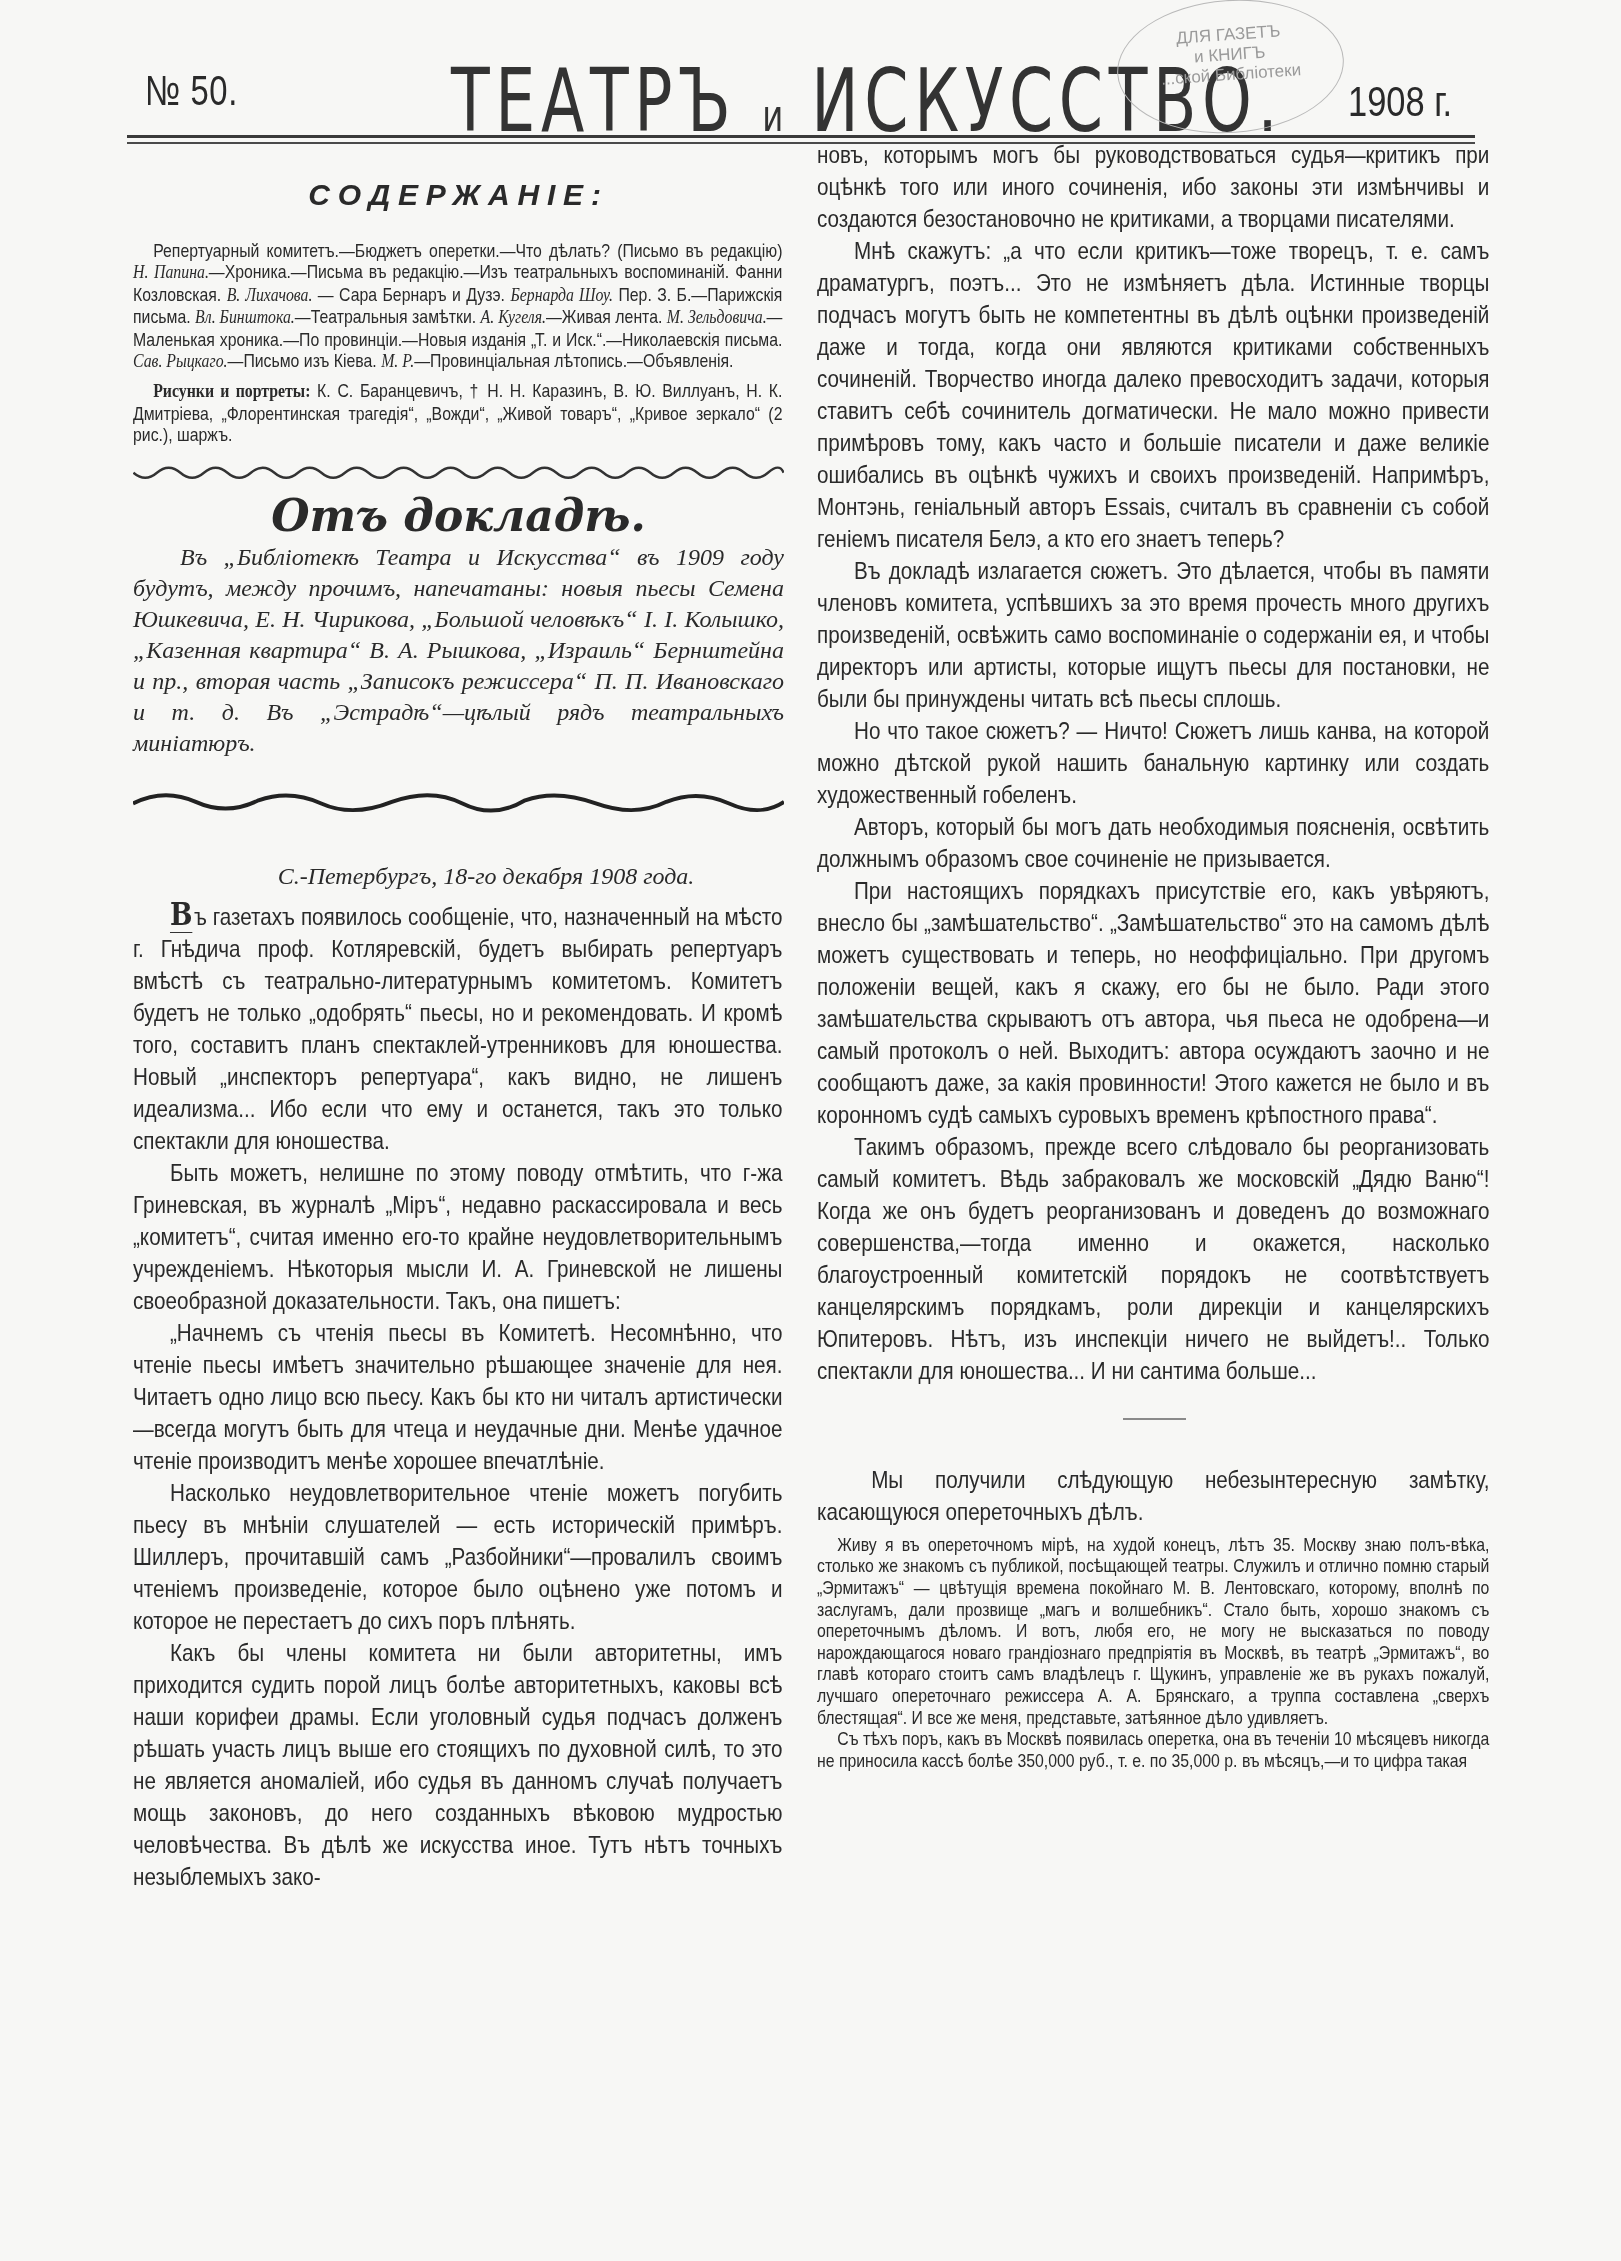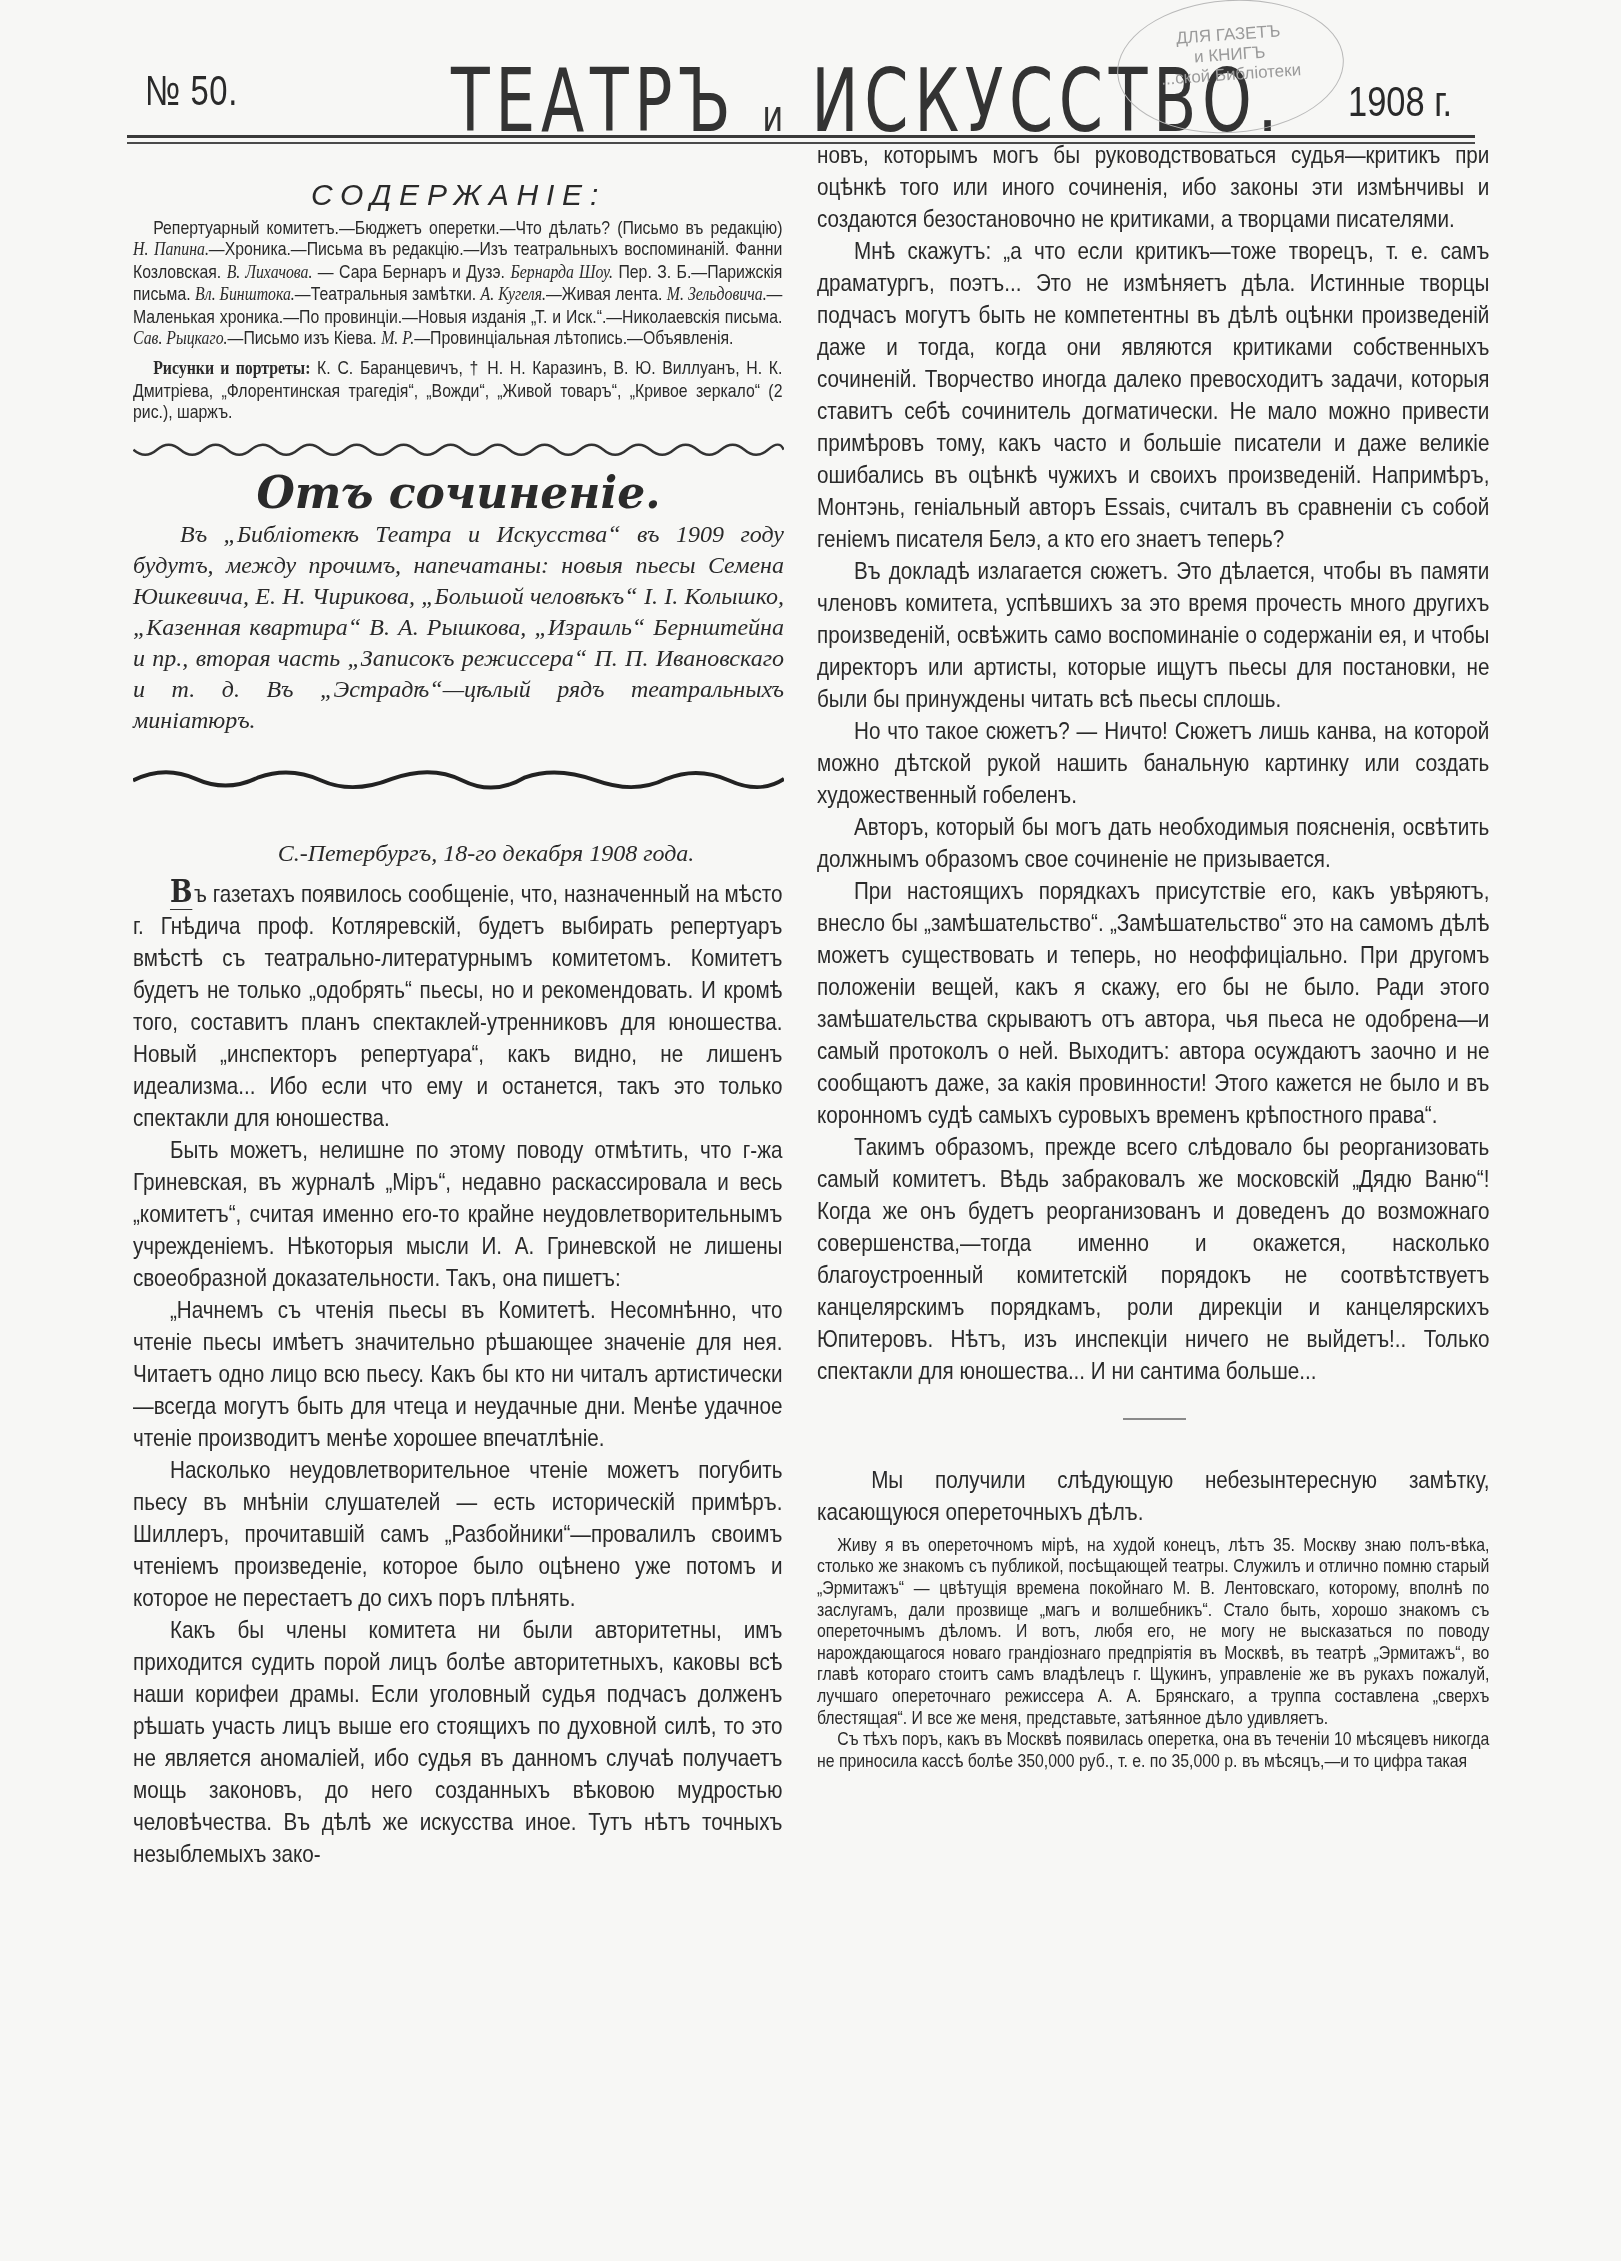--- a/index.html
+++ b/index.html
@@ -15,21 +15,21 @@
     .hdr-rule2 { position: absolute; left: 127px; top: 142px; width: 1348px; height: 2.4px; background: #4a4a4a; }
     .stamp { position: absolute; left: 1117px; top: 0px; width: 227px; height: 133px; border: 1.6px solid #b9b9b9; border-radius: 50%; color: #9a9a9a; text-align: center; font-size: 17px; line-height: 20.4px; padding-top: 23.5px; box-sizing: border-box; transform: rotate(-4deg); }
 
     
     .col { position: absolute; font-size: 24px; line-height: 32px; }
     .col-left { left: 133px; top: 179px; width: 651px; }
     .col-right { left: 817px; top: 139px; width: 674px; }
     .col p { margin: 0; text-align: justify; text-indent: 43px; }
     .narrow { font-family: "Liberation Sans", sans-serif; transform: scaleX(0.86); transform-origin: left top; width: 116%; }
 
-    .toc-head { text-align: center; font-size: 30px; font-weight: normal; font-style: italic; letter-spacing: 7.8px; margin: 0 0 6px 0; }
+    .toc-head { text-align: center; font-size: 30px; font-weight: bold; font-style: italic; letter-spacing: 7.8px; margin: 0 0 29px 0; }
     .toc { font-size: 18.4px; line-height: 21.4px; }
     .toc p { text-indent: 23.5px; }
     .toc .it { font-style: italic; font-family: "Liberation Serif", serif; }
     .toc .bold { font-weight: bold; font-family: "Liberation Serif", serif; }
 
     .wave { display: block; margin: 15.7px 0; }
     .edit-head { text-align: center; font-family: "DejaVu Serif", serif; font-style: italic; font-weight: bold; font-size: 44px; margin: 15.7px 0 9.4px 0; }
     .edit-notice { font-family: "Liberation Serif", serif; font-style: italic; font-size: 24px; line-height: 31px; }
     .edit-notice p { text-indent: 47px; }
     .dateline { font-family: "Liberation Serif", serif; font-style: italic; font-size: 24px; text-align: center; margin: 47px 0 6.3px 55px; }
@@ -63,21 +63,21 @@
     <div class="toc-head">СОДЕРЖАНІЕ:</div>
     <div class="toc narrow">
       <p id="toc-main"><span>Репертуарный комитетъ.—Бюджетъ оперетки.—Что дѣлать? (Письмо въ редакцію) </span><span class="it">Н. Папина.</span><span>—Хроника.—Письма въ редакцію.—Изъ театральныхъ воспоминаній. Фанни Козловская. </span><span class="it">В. Лихачова.</span><span> — Сара Бернаръ и Дузэ. </span><span class="it">Бернарда Шоу.</span><span> Пер. З. Б.—Парижскія письма. </span><span class="it">Вл. Бинштока.</span><span>—Театральныя замѣтки. </span><span class="it">А. Кугеля.</span><span>—Живая лента. </span><span class="it">М. Зельдовича.</span><span>—Маленькая хроника.—По провинціи.—Новыя изданія „Т. и Иск.“.—Николаевскія письма. </span><span class="it">Сав. Рыцкаго.</span><span>—Письмо изъ Кіева. </span><span class="it">М. Р.</span><span>—Провинціальная лѣтопись.—Объявленія.</span></p>
       <p style="margin-top:7.8px"><span class="bold">Рисунки и портреты:</span><span> К. С. Баранцевичъ, † Н. Н. Каразинъ, В. Ю. Виллуанъ, Н. К. Дмитріева, „Флорентинская трагедія“, „Вожди“, „Живой товаръ“, „Кривое зеркало“ (2 рис.), шаржъ.</span></p>
     </div>
 
     <svg class="wave" width="651" height="23.5" viewBox="0 0 830 30">
       <path d="M0 15 Q 15 28 30 15 T 60 15 T 90 15 T 120 15 T 150 15 T 180 15 T 210 15 T 240 15 T 270 15 T 300 15 T 330 15 T 360 15 T 390 15 T 420 15 T 450 15 T 480 15 T 510 15 T 540 15 T 570 15 T 600 15 T 630 15 T 660 15 T 690 15 T 720 15 T 750 15 T 780 15 T 810 15 T 830 15" fill="none" stroke="#333" stroke-width="3"></path>
     </svg>
 
-    <div class="edit-head">Отъ сочиненіе.</div>
+    <div class="edit-head">Отъ докладѣ.</div>
     <div class="edit-notice">
       <p>Въ „Библіотекѣ Театра и Искусства“ въ 1909 году будутъ, между прочимъ, напечатаны: новыя пьесы Семена Юшкевича, Е. Н. Чирикова, „Большой человѣкъ“ І. І. Колышко, „Казенная квартира“ В. А. Рышкова, „Израиль“ Бернштейна и пр., вторая часть „Записокъ режиссера“ П. П. Ивановскаго и т. д. Въ „Эстрадѣ“—цѣлый рядъ театральныхъ миніатюръ.</p>
     </div>
 
     <svg class="wave" width="651" height="27" viewBox="0 0 830 34" style="margin-top:27px">
       <path d="M0 22 Q 40 2 80 20 T 160 18 Q 200 4 240 22 T 330 20 Q 380 2 420 22 T 500 18 Q 540 4 590 22 T 680 20 Q 720 4 760 22 T 830 20" fill="none" stroke="#222" stroke-width="5"></path>
     </svg>
 
     <div class="dateline">С.-Петербургъ, 18-го декабря 1908 года.</div>
 

